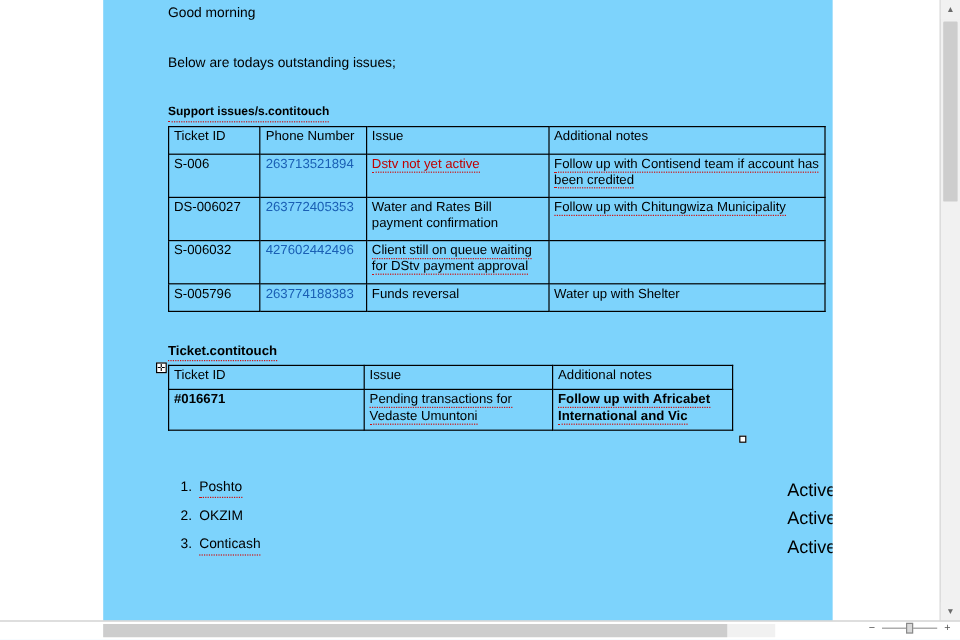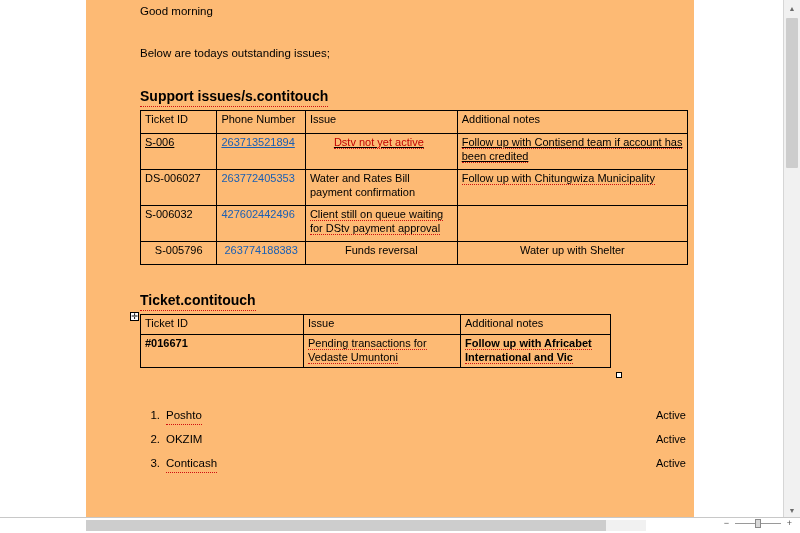--- a/index.html
+++ b/index.html
@@ -15,21 +15,21 @@
     position: relative;
   }
 
   
   .doc-page {
     position: absolute;
     left: 0;
     top: 0;
     width: 694px;
     height: 518px;
-    background: #fdba74;
+    background: #7dd3fc;
     overflow: hidden;
   }
 
   .doc-body {
     position: absolute;
     left: 140px;
     top: 0;
     width: 548px;
     font-size: 11.5px;
     color: #000000;
@@ -38,21 +38,21 @@
 
   .para {
     margin: 0;
     padding: 0;
   }
 
   .spacer-lg { height: 26px; }
 
   .section-heading {
     font-weight: bold;
-    font-size: 14px;
+    font-size: 10px;
     margin: 0 0 3px 0;
   }
 
   
   table.doc-table {
     border-collapse: collapse;
     table-layout: fixed;
   }
   table.doc-table td, table.doc-table th {
     border: 1px solid #000000;
@@ -65,45 +65,44 @@
   }
 
   
   .tbl-support { width: 548px; }
   .tbl-support col.c1 { width: 76px; }
   .tbl-support col.c2 { width: 88px; }
   .tbl-support col.c3 { width: 151px; }
   .tbl-support col.c4 { width: 229px; }
 
   .tbl-support tr.row-hdr td { height: 17px; }
-  .tbl-support tr.row-a td { height: 30px; text-decoration: underline; }
+  .tbl-support tr.row-a td { height: 30px; }
   .tbl-support tr.row-b td { height: 30px; }
   .tbl-support tr.row-c td { height: 30px; margin-left: 24px; }
-  .tbl-support tr.row-d td { height: 17px; text-align: center; }
+  .tbl-support tr.row-d td { height: 17px; }
 
   
   .tbl-ticket { width: 470px; }
   .tbl-ticket col.t1 { width: 163px; }
   .tbl-ticket col.t2 { width: 157px; }
   .tbl-ticket col.t3 { width: 150px; }
   .tbl-ticket tr.row-hdr td { height: 14px; }
   .tbl-ticket tr.row-val td { height: 26px; font-weight: bold; margin-top: 17px; }
 
   .phone {
     color: #1a5fb4;
   }
 
   
   .sp {
     border-bottom: 1px dotted #d01010;
     padding-bottom: 0px;
   }
   .sp-red {
     color: #c00000;
-    margin-left: 24px;
   }
 
   
   .hdg-underline {
     display: inline-block;
     border-bottom: 1px dotted #d01010;
   }
 
   .title-redline {
     font-weight: bold;
@@ -154,21 +153,21 @@
   .chatbot-name {
     position: absolute;
     left: 26px;
     top: 0;
     font-size: 11.5px;
   }
   .chatbot-status {
     position: absolute;
     left: 516px;
     top: 0;
-    font-size: 11px;
+    font-size: 15px;
   }
 
   
   .vscroll {
     position: absolute;
     right: 0;
     top: 0;
     width: 16px;
     height: 518px;
     background: #f1f1f1;
@@ -346,21 +345,21 @@
           <td>S-005796</td>
           <td class="phone">263774188383</td>
           <td>Funds reversal</td>
           <td>Water up with Shelter</td>
         </tr>
       </tbody>
     </table>
 
     <div class="spacer-lg"></div>
 
-    <p class="section-heading" style="font-size:14px">
+    <p class="section-heading" style="font-size:11px">
       <span class="hdg-underline">Ticket.contitouch</span>
     </p>
 
     <div style="position:relative; width:470px;">
       <div class="tbl-handle">✛</div>
 
       <table class="doc-table tbl-ticket">
         <colgroup>
             <col class="t1">
             <col class="t2">

